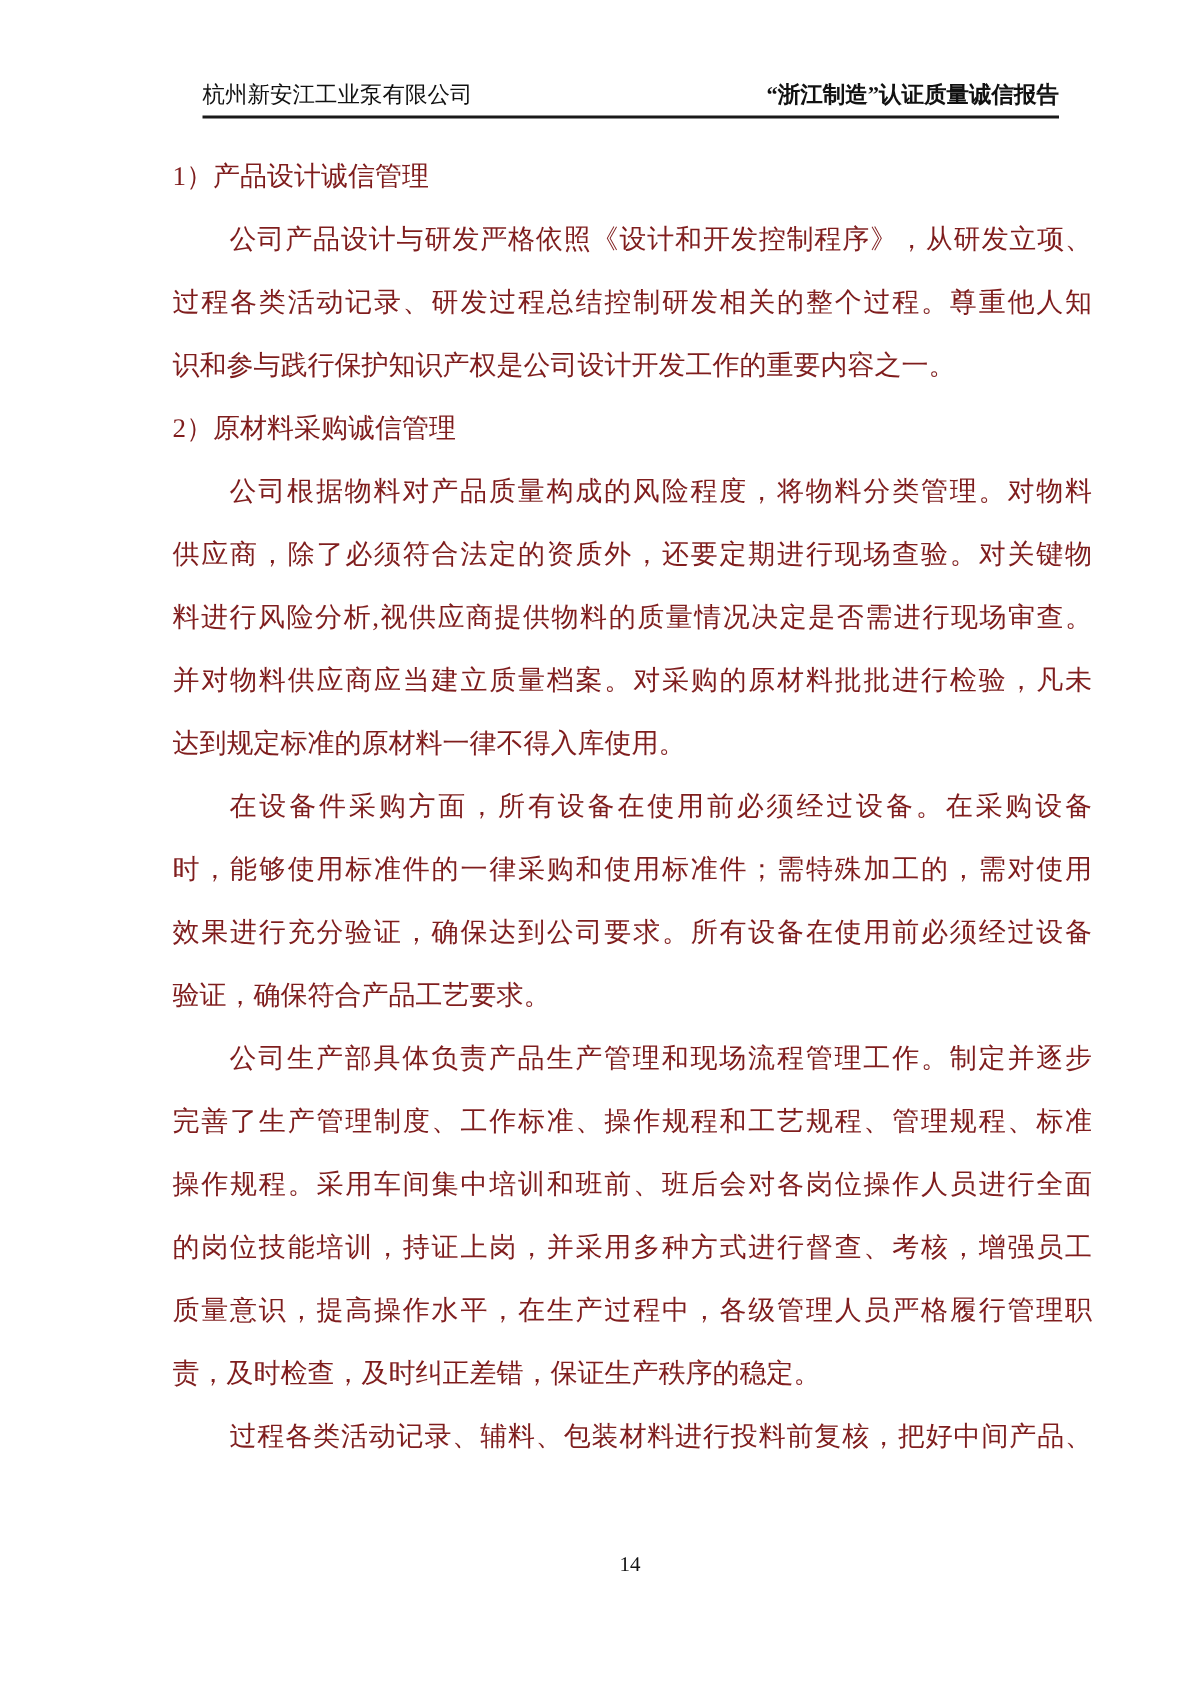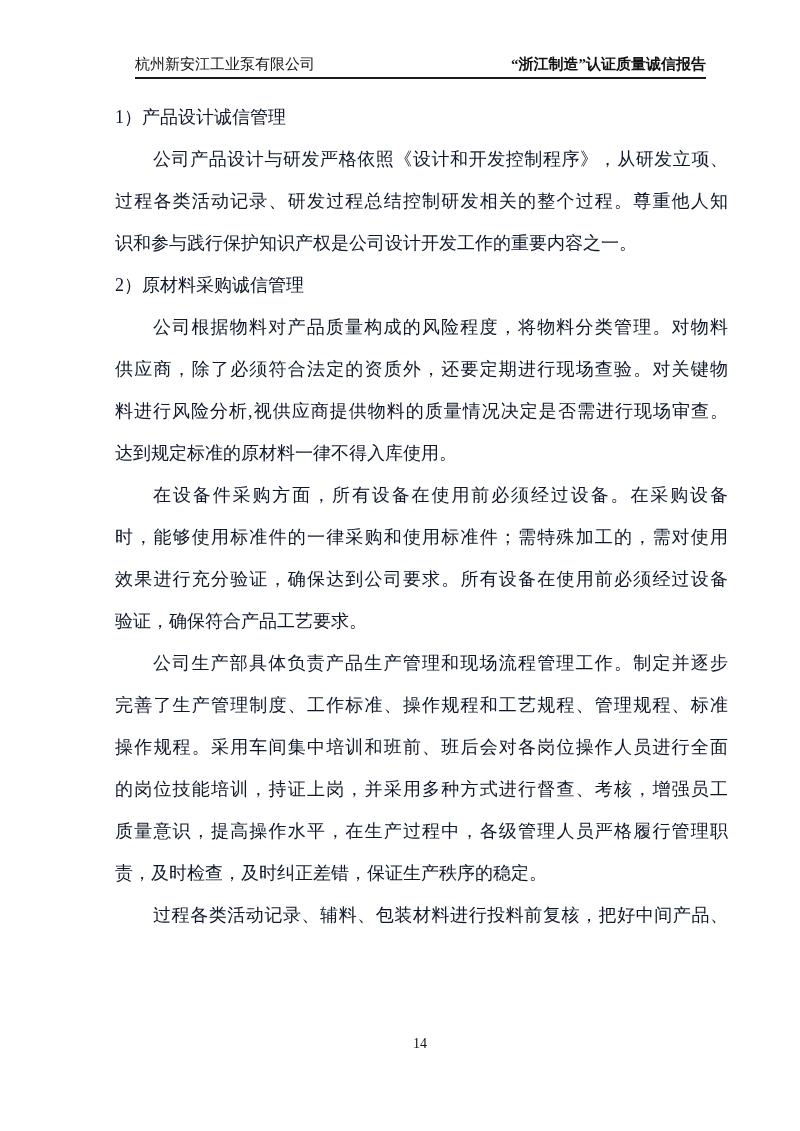--- a/index.html
+++ b/index.html
@@ -36,21 +36,21 @@
   .doc-body {
     position: absolute;
     left: 115px;
     top: 96px;
     width: 613px;
   }
   .line {
     height: 42px;
     line-height: 42px;
     font-size: 18px;
-    color: #0f172a;
+    color: #7f1d1d;
     overflow: hidden;
   }
   .line.heading { text-align: left; }
   .line.plain { text-align: left; }
   .line.justify {
     text-align: justify;
     text-align-last: justify;
   }
   .line.first-justify {
     text-align: justify;
@@ -82,20 +82,21 @@
   <div class="doc-body">
 
   <div class="line heading">1）产品设计诚信管理</div>
       <div class="line first-justify">公司产品设计与研发严格依照《设计和开发控制程序》，从研发立项、</div>
       <div class="line justify">过程各类活动记录、研发过程总结控制研发相关的整个过程。尊重他人知</div>
       <div class="line plain">识和参与践行保护知识产权是公司设计开发工作的重要内容之一。</div>
       <div class="line heading">2）原材料采购诚信管理</div>
       <div class="line first-justify">公司根据物料对产品质量构成的风险程度，将物料分类管理。对物料</div>
       <div class="line justify">供应商，除了必须符合法定的资质外，还要定期进行现场查验。对关键物</div>
       <div class="line justify">料进行风险分析,视供应商提供物料的质量情况决定是否需进行现场审查。</div>
+      <div class="line justify">并对物料供应商应当建立质量档案。对采购的原材料批批进行检验，凡未</div>
       <div class="line plain">达到规定标准的原材料一律不得入库使用。</div>
       <div class="line first-justify">在设备件采购方面，所有设备在使用前必须经过设备。在采购设备</div>
       <div class="line justify">时，能够使用标准件的一律采购和使用标准件；需特殊加工的，需对使用</div>
       <div class="line justify">效果进行充分验证，确保达到公司要求。所有设备在使用前必须经过设备</div>
       <div class="line plain">验证，确保符合产品工艺要求。</div>
       <div class="line first-justify">公司生产部具体负责产品生产管理和现场流程管理工作。制定并逐步</div>
       <div class="line justify">完善了生产管理制度、工作标准、操作规程和工艺规程、管理规程、标准</div>
       <div class="line justify">操作规程。采用车间集中培训和班前、班后会对各岗位操作人员进行全面</div>
       <div class="line justify">的岗位技能培训，持证上岗，并采用多种方式进行督查、考核，增强员工</div>
       <div class="line justify">质量意识，提高操作水平，在生产过程中，各级管理人员严格履行管理职</div>

